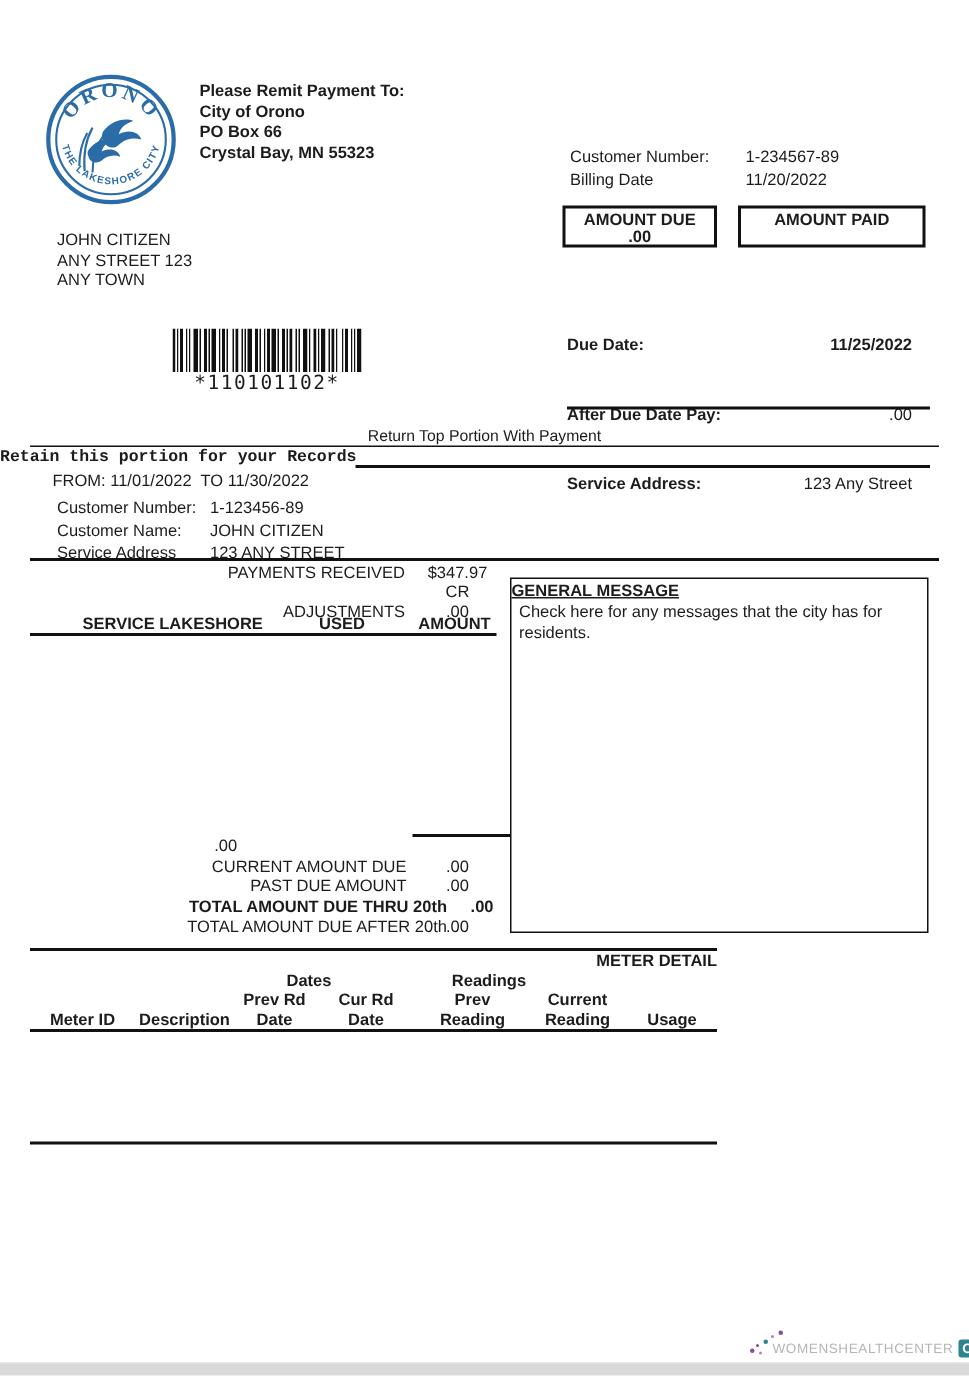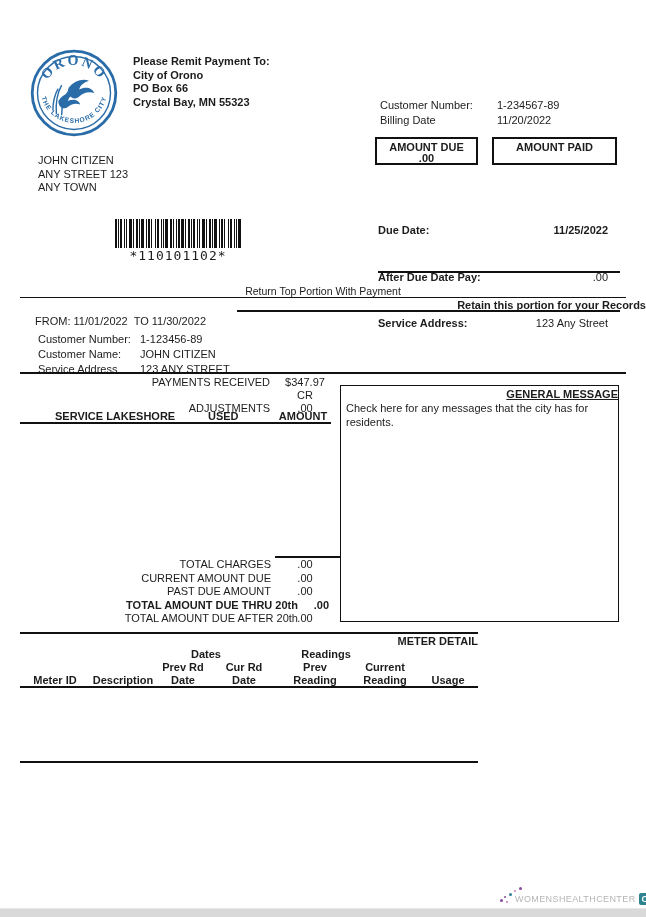--- a/index.html
+++ b/index.html
@@ -24,21 +24,21 @@
   .due .val { text-align:right; }
   
   .custinfo { display:grid; grid-template-columns:102px auto; line-height:14.8px; }
   
   .balsum { width:312px; }
   .balsum .row { display:grid; grid-template-columns:1fr 54px; line-height:12.8px; }
   .balsum .lab { text-align:right; padding-right:8px; }
   .balsum .val { text-align:center; }
   
   .msgbox { border:1.5px solid #111; }
-  .msgbox .title { font-weight:bold; text-decoration:underline; text-align:right; margin-top:2px; }
+  .msgbox .title { font-weight:bold; text-decoration:underline; text-align:left; margin-top:2px; }
   .msgbox .body { padding:1px 5px; line-height:14px; }
   
   .totals { width:309px; }
   .totals .row { display:grid; grid-template-columns:1fr 48px; line-height:13.6px; }
   .totals .lab { text-align:right; white-space:nowrap; }
   .totals .lab.pad { padding-right:10px; }
   .totals .lab.shift { transform:translateX(17px); }
   .totals .val { text-align:center; }
   .totals .row.b .lab, .totals .row.b .val { font-weight:bold;text-align:right; }
   
@@ -207,21 +207,21 @@
     <span class="val b">11/25/2022</span>
     <span class="lab">After Due Date Pay:</span>
     <span class="val">.00</span>
     <span class="lab">Service Address:</span>
     <span class="val">123 Any Street</span>
   </div>
   <div class="hr" style="left:378px;top:271px;width:242px;height:1.5px;"></div>
 
   <div class="abs" style="left:0;top:285px;width:646px;text-align:center;font-size:10.5px;">Return Top Portion With Payment</div>
   <div class="hr" style="left:20px;top:297px;width:606px;height:1px;"></div>
-  <div class="abs b" style="left:0;top:299px;width:646px;text-align:right;">Retain this portion for your Records</div>
+  <div class="abs b" style="left:0;top:299px;width:646px;text-align:left;font-family:Liberation Mono, monospace;">Retain this portion for your Records</div>
   <div class="hr" style="left:237px;top:310px;width:383px;height:1.5px;"></div>
 
   <div class="abs pre" style="left:35px;top:315px;">FROM: 11/01/2022  TO 11/30/2022</div>
 
   <div class="abs custinfo" style="left:38px;top:332px;">
     <span>Customer Number:</span>
     <span>1-123456-89</span>
     <span>Customer Name:</span>
     <span>JOHN CITIZEN</span>
     <span>Service Address</span>
@@ -234,33 +234,32 @@
       <span class="lab">PAYMENTS RECEIVED</span>
       <span class="val">$347.97 CR</span>
     </div>
     <div class="row">
       <span class="lab">ADJUSTMENTS</span>
       <span class="val">.00</span>
     </div>
   </div>
 
   <div class="abs b" style="left:55px;top:410px;">SERVICE LAKESHORE</div>
-  <div class="abs b" style="left:208px;top:410px;width:60px;text-align:left;">USED</div>
+  <div class="abs b" style="left:198px;top:410px;width:60px;text-align:center;">USED</div>
   <div class="abs b" style="left:272px;top:410px;width:62px;text-align:center;">AMOUNT</div>
   <div class="hr" style="left:20px;top:422px;width:311px;height:2px;"></div>
 
   <div class="abs msgbox" style="left:340px;top:385px;width:279px;height:237px;">
     <div class="title">GENERAL MESSAGE</div>
     <div class="body">Check here for any messages that the city has for residents.</div>
   </div>
 
   <div class="hr" style="left:275px;top:556px;width:65px;height:1.5px;"></div>
   <div class="abs totals" style="left:20px;top:558px;">
     <div class="row">
-      <span class="lab pad">TOTAL CHARGES</span>
       <span class="val">.00</span>
     </div>
     <div class="row">
       <span class="lab pad">CURRENT AMOUNT DUE</span>
       <span class="val">.00</span>
     </div>
     <div class="row">
       <span class="lab pad">PAST DUE AMOUNT</span>
       <span class="val">.00</span>
     </div>

